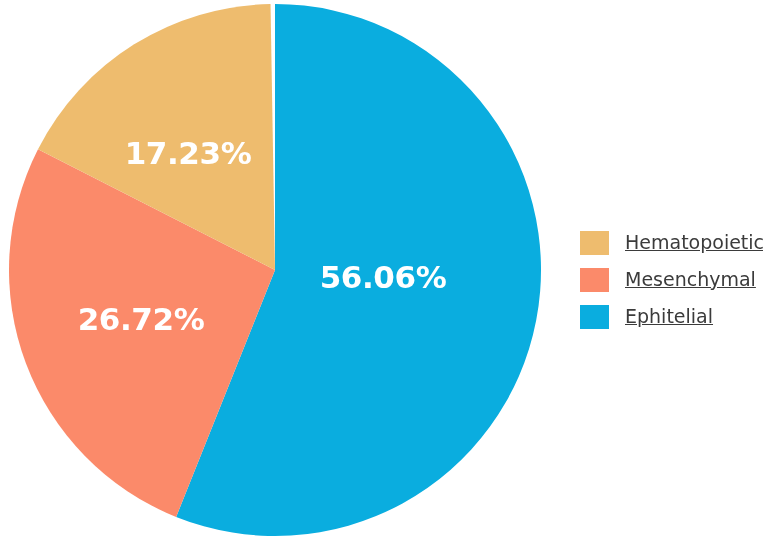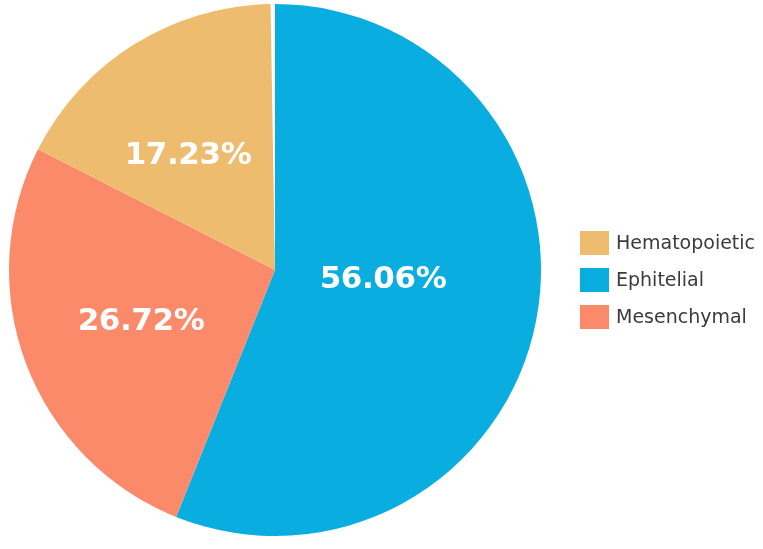--- a/index.html
+++ b/index.html
@@ -47,26 +47,27 @@
     display: flex;
     align-items: center;
     height: 37px;
   }
   .legend-swatch {
     width: 29px;
     height: 24px;
     flex: 0 0 29px;
   }
   .legend-label {
-    margin-left: 7px;
+    margin-left: 16px;
     font-family: "DejaVu Sans", "Liberation Sans", sans-serif;
     font-size: 19px;
     color: #3b3b3b;
     white-space: nowrap;
     line-height: 1;
+    text-decoration: underline;
   }
 </style>
 </head>
 <body style="background: rgb(255, 255, 255);">
 
 <div id="chart-root">
 
   <svg class="pie-svg" viewBox="0 0 763 549">
     <g id="slices-group">
         <path d="M 275 270 L 275.00 4.00 A 266 266 0 1 1 176.15 516.95 Z" fill="#0AADDF"></path>
@@ -79,22 +80,22 @@
         <text class="slice-label" x="188" y="164" text-anchor="middle">17.23%</text>
       </g>
   </svg>
 
   <div class="legend" id="legend-root">
       <div class="legend-row">
         <span class="legend-swatch" style="background: rgb(238, 188, 110);"></span>
         <span class="legend-label">Hematopoietic</span>
       </div>
       <div class="legend-row">
+        <span class="legend-swatch" style="background: rgb(251, 138, 106);"></span>
+        <span class="legend-label">Mesenchymal</span>
+      </div>
+      <div class="legend-row">
         <span class="legend-swatch" style="background: rgb(10, 173, 223);"></span>
         <span class="legend-label">Ephitelial</span>
-      </div>
-      <div class="legend-row">
-        <span class="legend-swatch" style="background: rgb(251, 138, 106);"></span>
-        <span class="legend-label">Mesenchymal</span>
       </div>
     </div>
 
 </div>
 
 </body></html>

